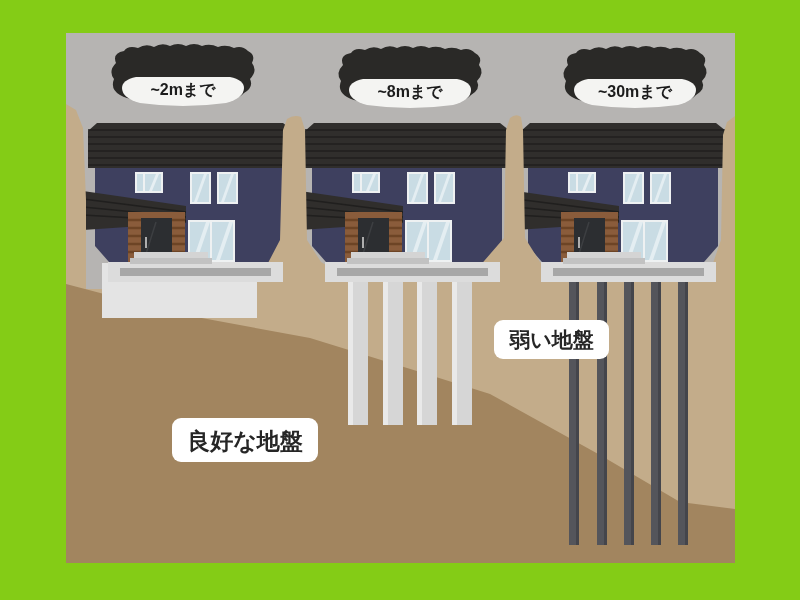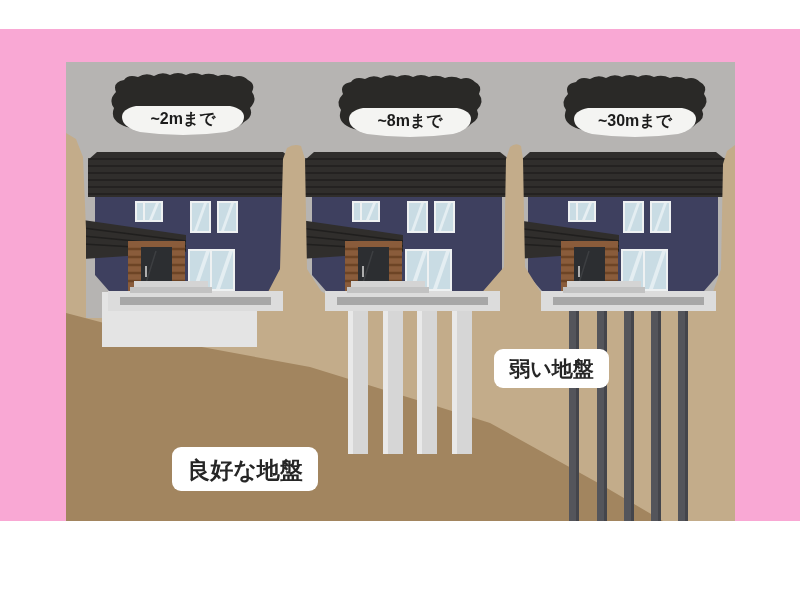--- a/index.html
+++ b/index.html
@@ -1,17 +1,17 @@
 <!DOCTYPE html>
 <html><head>
 <meta charset="utf-8">
 <style>
   html,body{margin:0;padding:0;background:#ffffff;}
-  .stage{position:relative;width:800px;height:492px;background:#f9a8d4;overflow:hidden;
-         font-family:"Liberation Sans","DejaVu Sans",sans-serif;margin-top:29px;}
+  .stage{position:relative;width:800px;height:600px;background:#84cc16;overflow:hidden;
+         font-family:"Liberation Sans","DejaVu Sans",sans-serif;}
   svg{display:block;}
   text{font-family:"Liberation Sans","DejaVu Sans",sans-serif;}
   .depth-text{font-size:16px;font-weight:700;fill:#1c1c1c;}
   .ground-text{font-weight:700;fill:#262626;}
 </style>
 </head>
 <body>
 
 <div class="stage">
 <svg width="800" height="600" viewBox="0 0 800 600">

